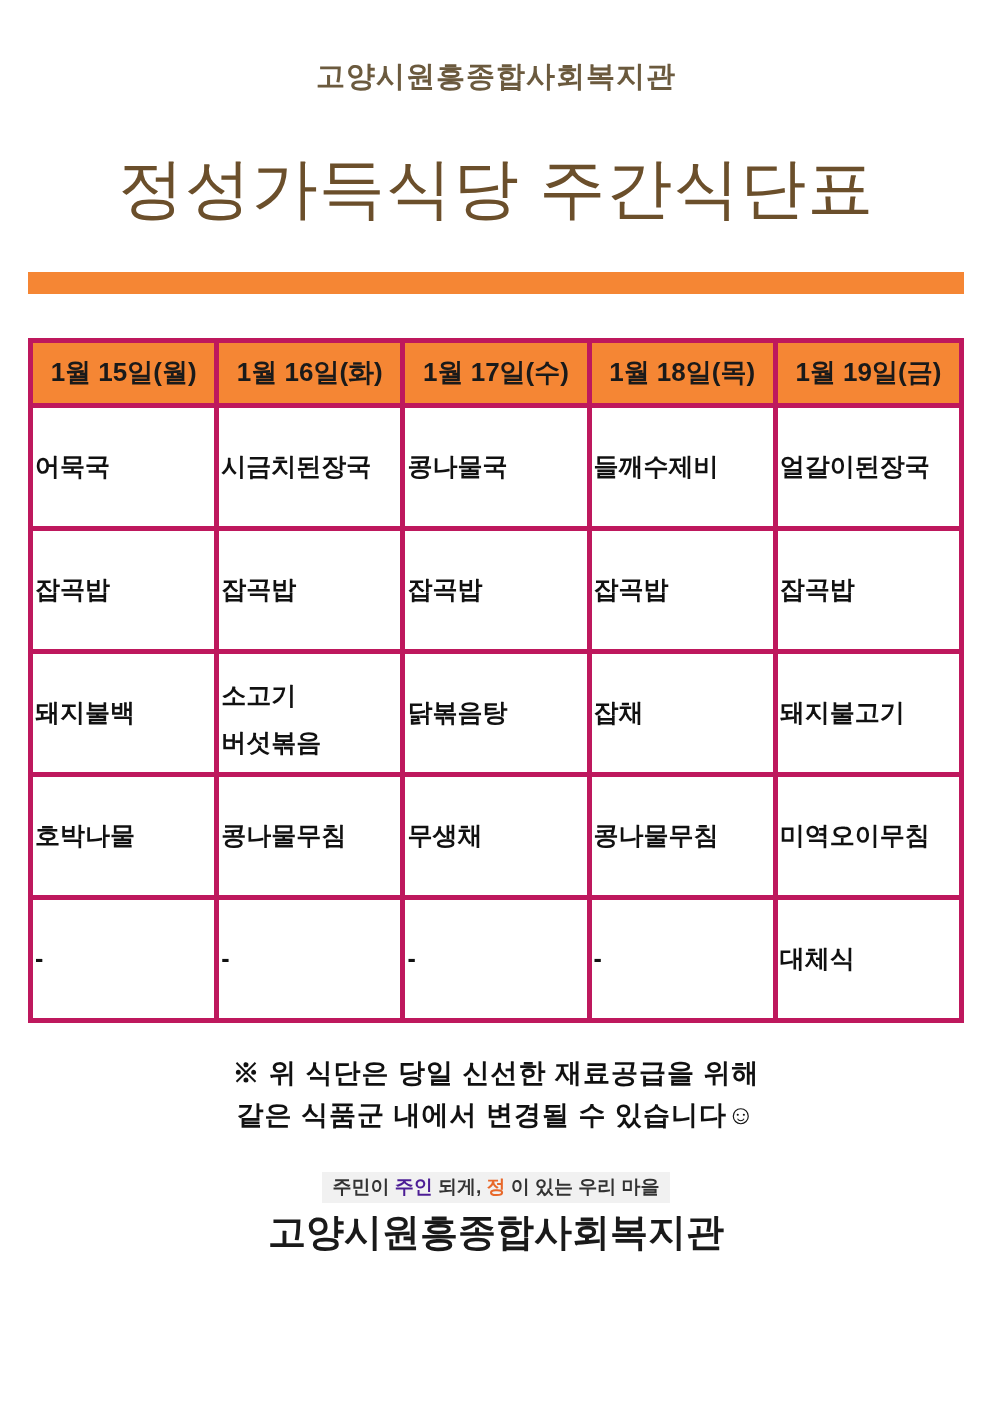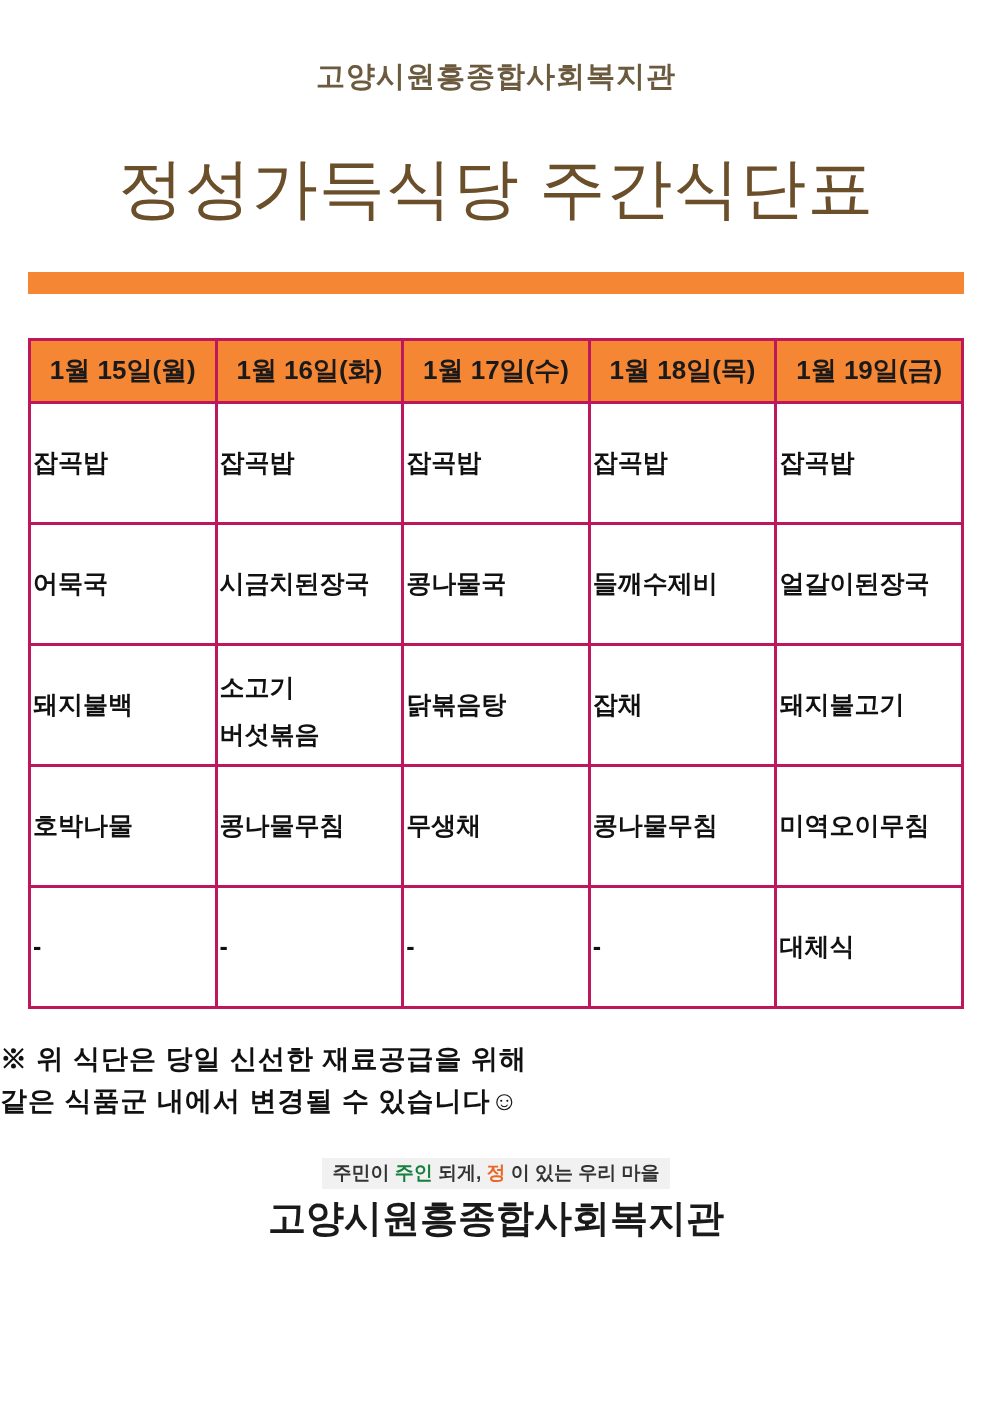--- a/index.html
+++ b/index.html
@@ -67,21 +67,21 @@
     width: 936px;
     margin: 44px auto 0 auto;
   }
   table.menu-table {
     width: 100%;
     border-collapse: collapse;
     table-layout: fixed;
   }
   table.menu-table th,
   table.menu-table td {
-    border: 3px solid #be185d;
+    border: 5px solid #be185d;
     vertical-align: middle;
     font-size: 25px;
     font-weight: bold;
     color: #111111;
     padding: 0 2px;
   }
   table.menu-table th {
     background: #f58634;
     height: 60px;
     font-size: 26px;
@@ -96,20 +96,21 @@
   td.small-text {
     font-size: 24px;
   }
   .two-line {
     display: block;
     margin-top: 13px;
   }
 
   
   .note {
+    text-align: center;
     margin-top: 30px;
     font-size: 27px;
     font-weight: bold;
     color: #111111;
     line-height: 1.55;
     letter-spacing: 1px;
   }
 
   
   .footer {
@@ -118,21 +119,21 @@
   }
   .footer-tag {
     display: inline-block;
     background: #f1f1f1;
     padding: 2px 10px 3px 10px;
     font-size: 19px;
     font-weight: bold;
     color: #333333;
     letter-spacing: 0px;
   }
-  .footer-tag .hl-blue { color: #15803d; }
+  .footer-tag .hl-blue { color: #4c1d95; }
   .footer-tag .hl-orange { color: #e8682a; }
   .footer-name {
     font-size: 38px;
     font-weight: bold;
     color: #1a1a1a;
     margin-top: 4px;
     letter-spacing: 0px;
   }
 </style>
 </head>
@@ -154,32 +155,32 @@
         <tr>
           <th>1월 15일(월)</th>
           <th>1월 16일(화)</th>
           <th>1월 17일(수)</th>
           <th>1월 18일(목)</th>
           <th>1월 19일(금)</th>
         </tr>
       </thead>
       <tbody>
         <tr>
-          <td>잡곡밥</td>
-          <td>잡곡밥</td>
-          <td>잡곡밥</td>
-          <td>잡곡밥</td>
-          <td>잡곡밥</td>
-        </tr>
-        <tr>
           <td>어묵국</td>
           <td class="small-text">시금치된장국</td>
           <td>콩나물국</td>
           <td>들깨수제비</td>
           <td class="small-text">얼갈이된장국</td>
+        </tr>
+        <tr>
+          <td>잡곡밥</td>
+          <td>잡곡밥</td>
+          <td>잡곡밥</td>
+          <td>잡곡밥</td>
+          <td>잡곡밥</td>
         </tr>
         <tr>
           <td>돼지불백</td>
           <td>
               <span class="two-line">소고기</span>
               <span class="two-line">버섯볶음</span>
             </td>
           <td>닭볶음탕</td>
           <td>잡채</td>
           <td>돼지불고기</td>

